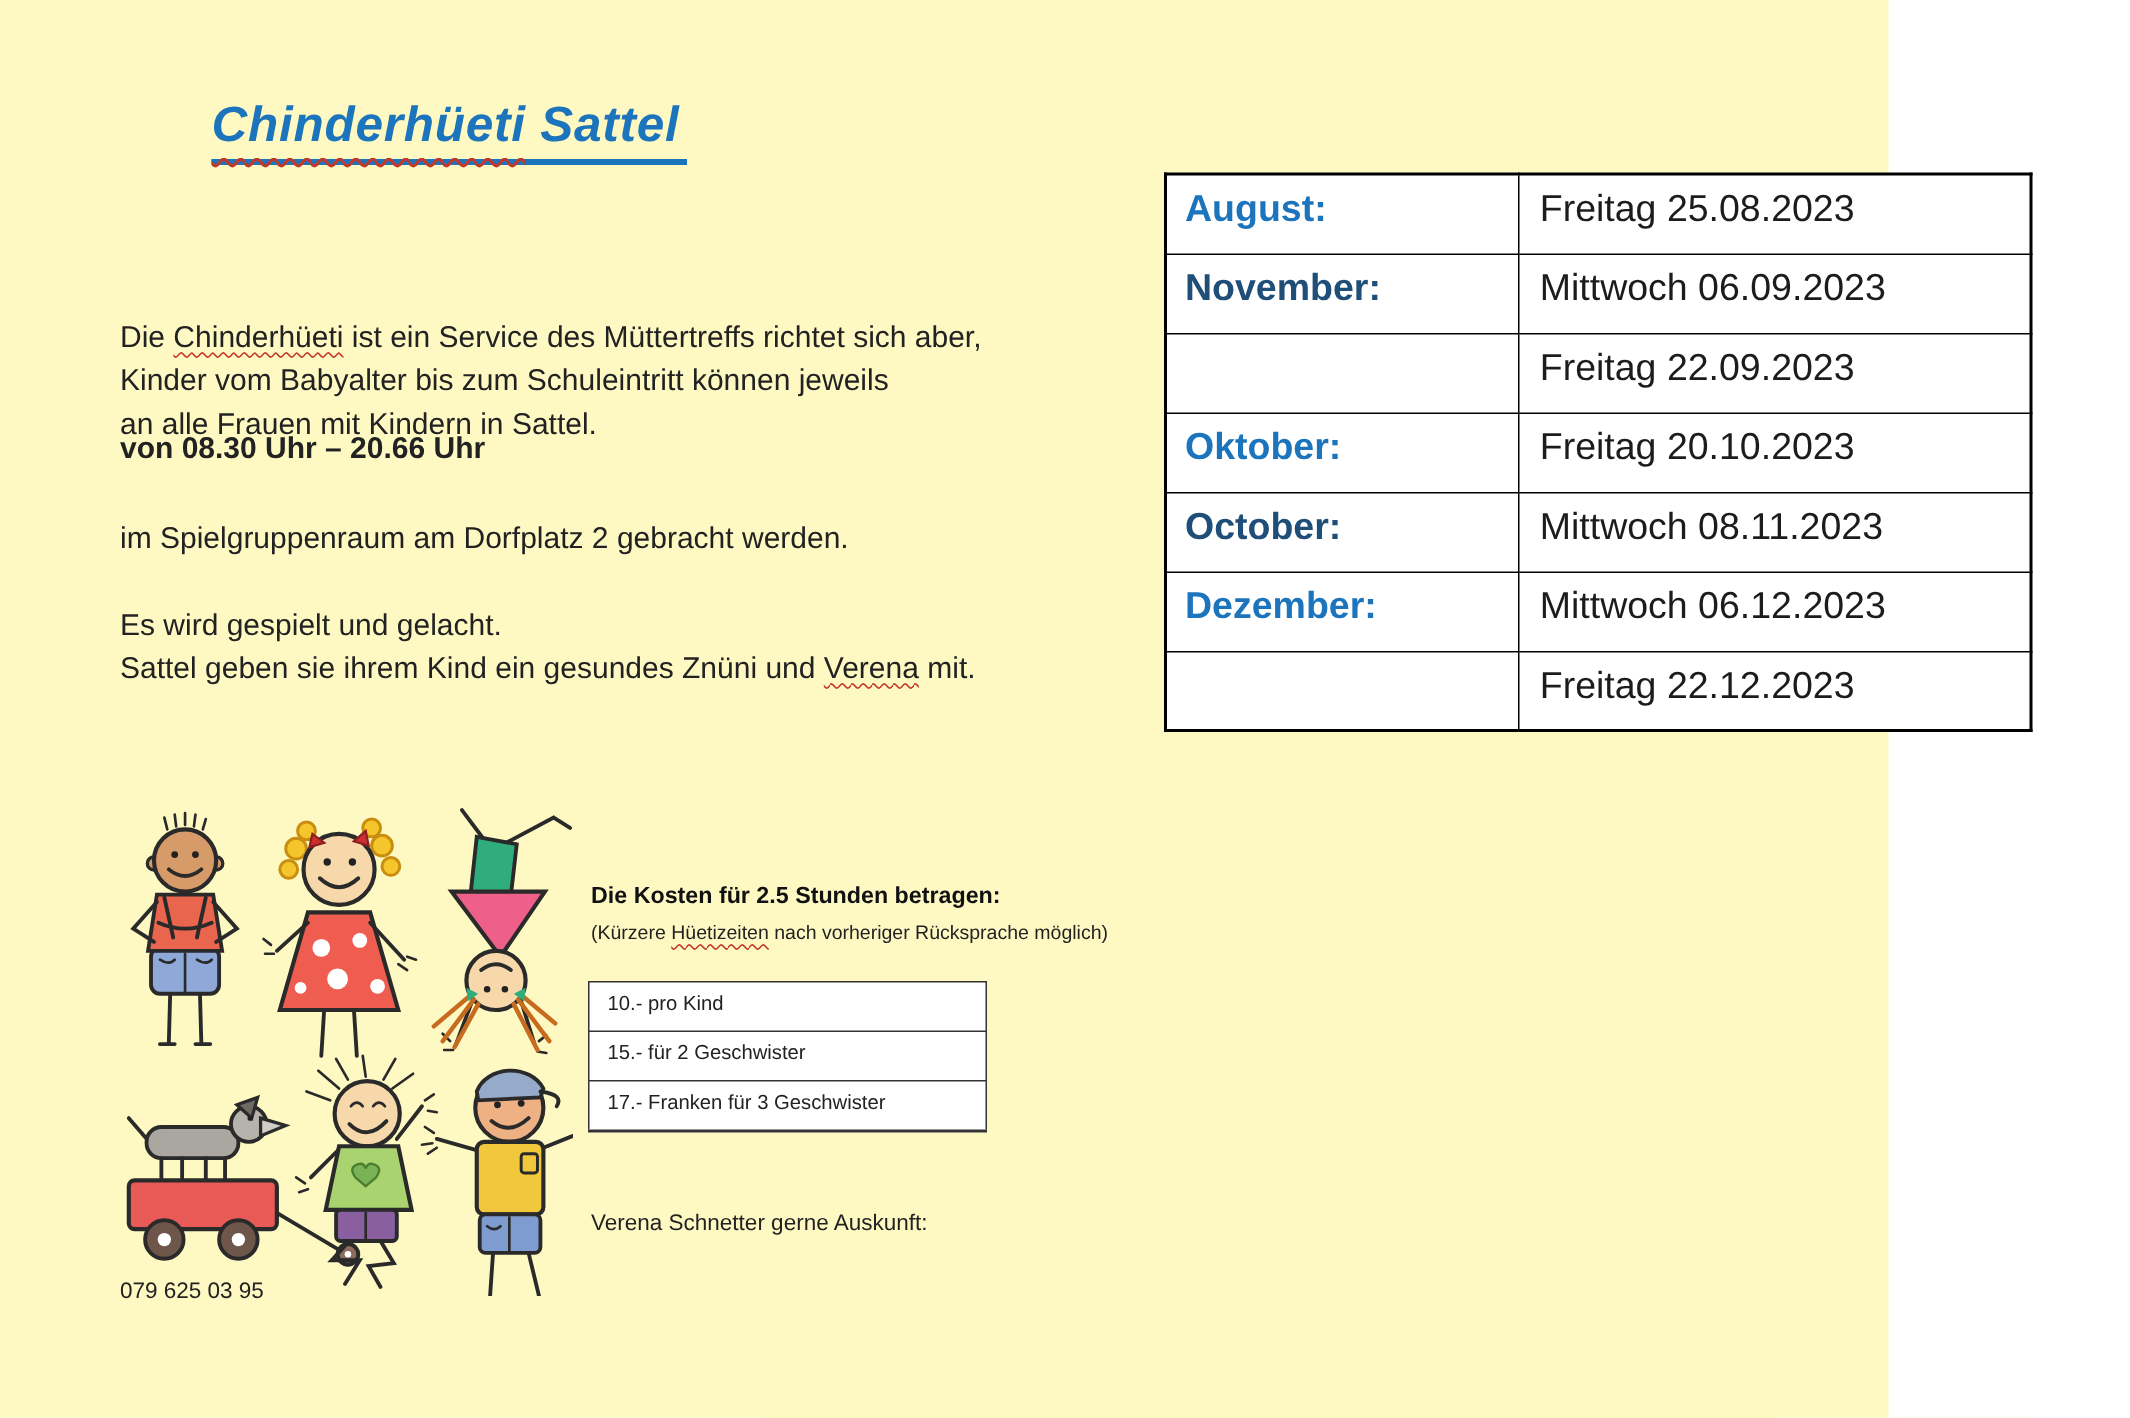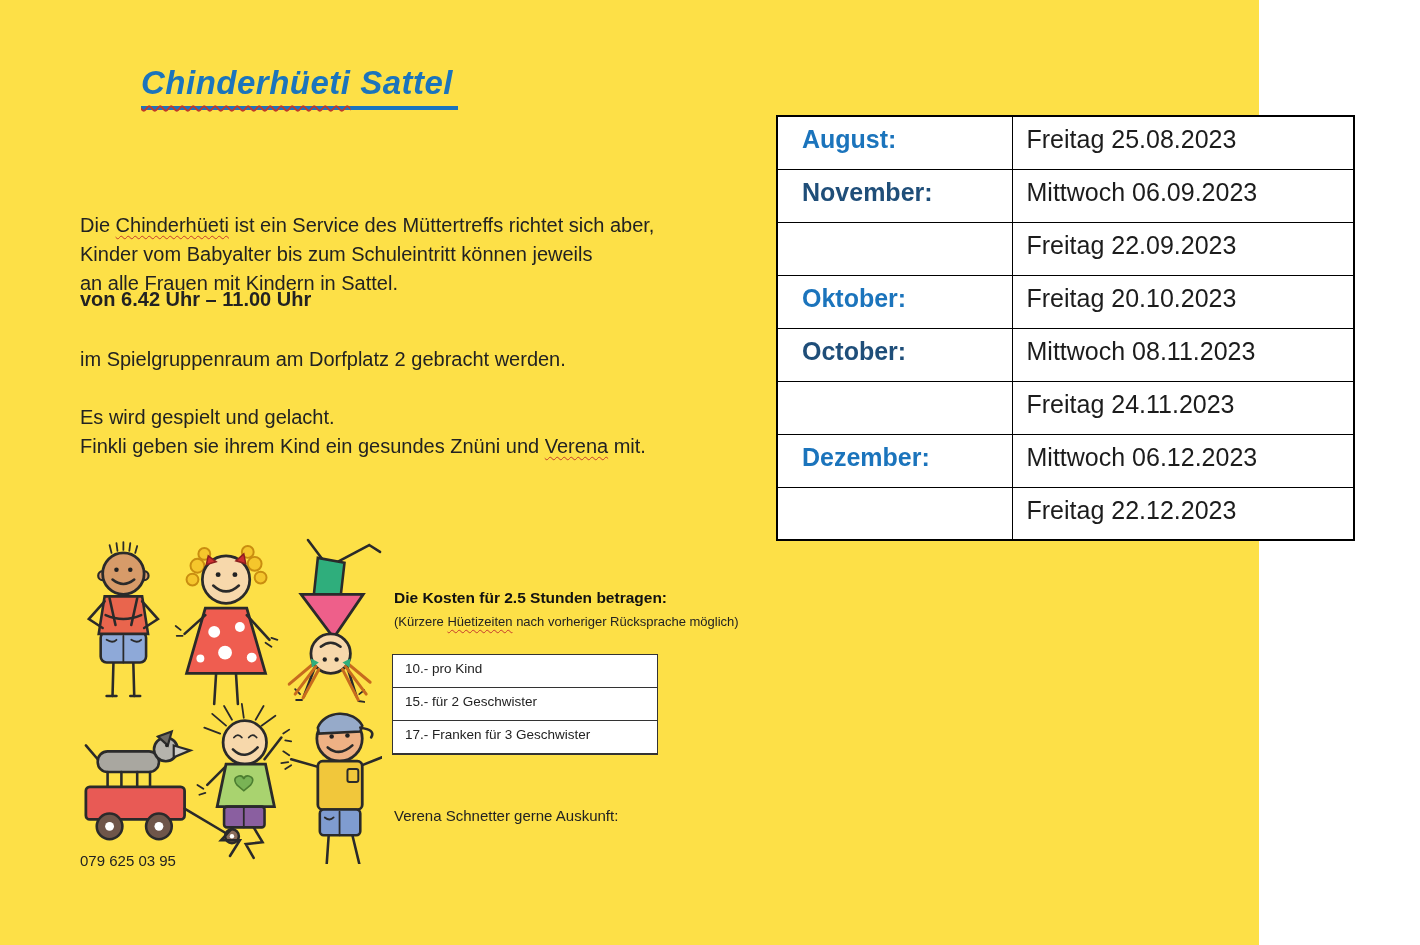--- a/index.html
+++ b/index.html
@@ -1,21 +1,21 @@
 <!DOCTYPE html>
 <html><head>
 <meta charset="utf-8">
 <style>
   * { margin:0; padding:0; box-sizing:border-box; }
   html,body { background:#ffffff; }
   body {
     width:1420px; height:945px; position:relative; overflow:hidden;
     font-family:"Liberation Sans", sans-serif; color:#1c1c1c;
   }
-  .page { position:relative; width:1259px; height:945px; background:#fde047; }
+  .page { position:relative; width:1259px; height:945px; background:#fef9c3; }
 
   
   .title {
     position:absolute; left:141px; top:64px;
     font-size:33px; font-weight:bold; font-style:italic; color:#1b74bc;
     letter-spacing:0.5px;
   }
   .title-inner {
     display:inline-block; border-bottom:4px solid #1b74bc;
     padding-bottom:4px; padding-right:5px;
@@ -43,21 +43,21 @@
     position:absolute; left:776px; top:115px;
     border-collapse:collapse; table-layout:fixed; width:577px;
     background:#fff;
   }
   .schedule, .schedule td { border:1.5px solid #000; }
   .schedule { border-width:2px; }
   .schedule td {
     height:53px; vertical-align:top; padding-top:8px;
     font-size:25px; white-space:nowrap; overflow:hidden;
   }
-  .schedule td.month-cell { width:235px; padding-left:24px; font-weight:bold; }
+  .schedule td.month-cell { width:235px; padding-left:12px; font-weight:bold; }
   .schedule td.date-cell  { width:342px; padding-left:14px; color:#1c1c1c; }
   .m-bright { color:#1b74bc; }
   .m-dark   { color:#1f4e79; }
 
   
   .illustration { position:absolute; left:76px; top:538px; }
 
   
   .costs-head { position:absolute; left:394px; top:589px; font-size:15.5px; font-weight:bold; color:#111; }
   .costs-note { position:absolute; left:394px; top:614px; font-size:13px; color:#222; }
@@ -86,27 +86,27 @@
   <h1 class="title">
     <span class="title-inner"><span class="title-wavy">Chinderhüeti</span><span> Sattel</span></span>
   </h1>
 
   <div class="bodytext intro">
     <div><span>Die </span><span class="wavy">Chinderhüeti</span><span> ist ein Service des Müttertreffs richtet sich aber,</span></div>
     <div>Kinder vom Babyalter bis zum Schuleintritt können jeweils</div>
     <div>an alle Frauen mit Kindern in Sattel.</div>
   </div>
 
-  <div class="bodytext timeline">von 6.42 Uhr – 11.00 Uhr</div>
+  <div class="bodytext timeline">von 08.30 Uhr – 20.66 Uhr</div>
 
   <div class="bodytext location">im Spielgruppenraum am Dorfplatz 2 gebracht werden.</div>
 
   <div class="bodytext play">
     <div>Es wird gespielt und gelacht.</div>
-    <div><span>Finkli geben sie ihrem Kind ein gesundes Znüni und </span><span class="wavy">Verena</span><span> mit.</span></div>
+    <div><span>Sattel geben sie ihrem Kind ein gesundes Znüni und </span><span class="wavy">Verena</span><span> mit.</span></div>
   </div>
 
   <table class="schedule">
     <tbody>
       <tr>
         <td class="month-cell m-bright">August:</td>
         <td class="date-cell">Freitag 25.08.2023</td>
       </tr>
       <tr>
         <td class="month-cell m-dark">November:</td>
@@ -116,24 +116,20 @@
         <td class="month-cell"></td>
         <td class="date-cell">Freitag 22.09.2023</td>
       </tr>
       <tr>
         <td class="month-cell m-bright">Oktober:</td>
         <td class="date-cell">Freitag 20.10.2023</td>
       </tr>
       <tr>
         <td class="month-cell m-dark">October:</td>
         <td class="date-cell">Mittwoch 08.11.2023</td>
-      </tr>
-      <tr>
-        <td class="month-cell"></td>
-        <td class="date-cell">Freitag 24.11.2023</td>
       </tr>
       <tr>
         <td class="month-cell m-bright">Dezember:</td>
         <td class="date-cell">Mittwoch 06.12.2023</td>
       </tr>
       <tr>
         <td class="month-cell"></td>
         <td class="date-cell">Freitag 22.12.2023</td>
       </tr>
     </tbody>

